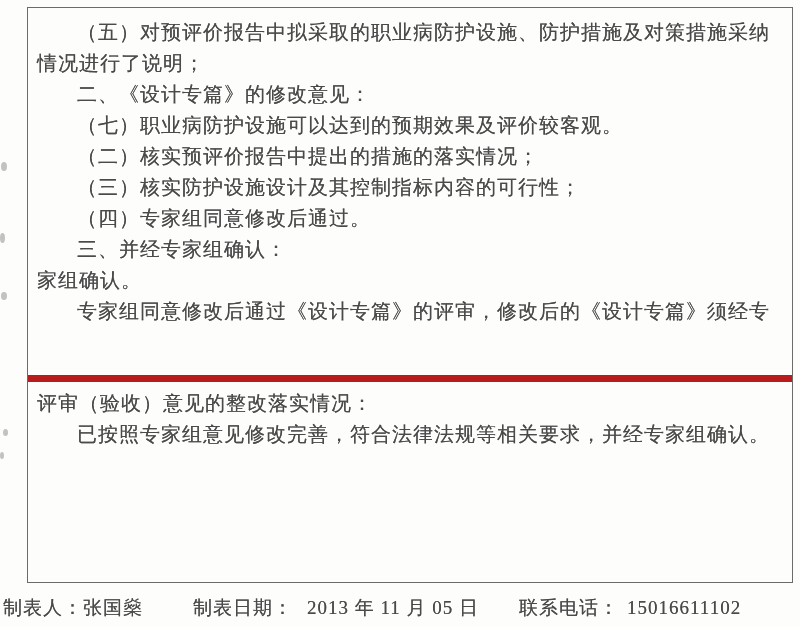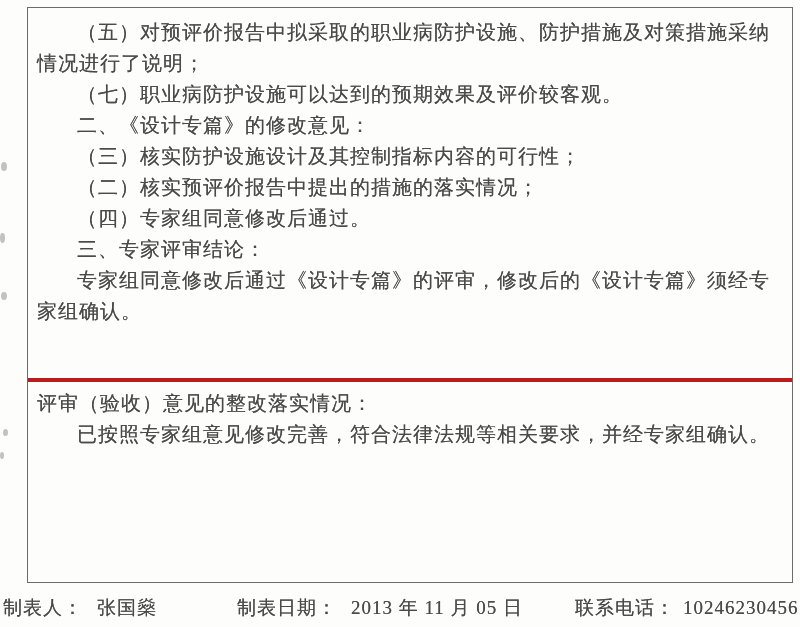--- a/index.html
+++ b/index.html
@@ -26,21 +26,21 @@
     top: 7px;
     width: 766px;
     height: 576px;
     box-sizing: border-box;
     border: 1px solid #6b6b6b;
     background: transparent;
   }
   .section-upper {
     box-sizing: border-box;
     height: 374px;
-    border-bottom: 4px solid #b91c1c;
+    border-bottom: 7px solid #b91c1c;
     padding: 9px 8px 0 9px;
     overflow: hidden;
   }
   .section-lower {
     box-sizing: border-box;
     padding: 6px 8px 0 9px;
   }
   .ln {
     margin: 0;
     font-size: 20px;
@@ -56,24 +56,24 @@
     position: absolute;
     left: 3px;
     top: 594px;
     width: 795px;
     font-size: 19px;
     line-height: 27px;
     letter-spacing: 1px;
     white-space: nowrap;
     text-shadow: 0 0 0.4px #6a6a6a;
   }
-  .form-footer .fname   { margin-left: 14px; }
-  .form-footer .fdatel  { margin-left: 80px; font-family: Liberation Serif, serif; }
+  .form-footer .fname   { }
+  .form-footer .fdatel  { margin-left: 50px; font-family: Liberation Serif, serif; }
   .form-footer .fdatev  { margin-left: 14px; }
-  .form-footer .fphonel { margin-left: 52px; }
+  .form-footer .fphonel { margin-left: 40px; }
   .form-footer .fphonev { margin-left: 8px; }
   .speck {
     position: absolute;
     background: #7a7a7a;
     opacity: 0.45;
     border-radius: 50%;
   }
   .speck.s1 { left: 1px;  top: 162px; width: 6px; height: 9px; }
   .speck.s2 { left: 0px;  top: 233px; width: 5px; height: 10px; }
   .speck.s3 { left: 1px;  top: 292px; width: 6px; height: 8px; }
@@ -83,39 +83,39 @@
 </head>
 <body>
 
 <div class="sheet">
 
   <div class="form-box">
 
     <div class="section-upper">
       <p class="ln ind">（五）对预评价报告中拟采取的职业病防护设施、防护措施及对策措施采纳</p>
       <p class="ln">情况进行了说明；</p>
+      <p class="ln ind">二、《设计专篇》的修改意见：</p>
       <p class="ln ind">（七）职业病防护设施可以达到的预期效果及评价较客观。</p>
-      <p class="ln ind">二、《设计专篇》的修改意见：</p>
+      <p class="ln ind">（二）核实预评价报告中提出的措施的落实情况；</p>
       <p class="ln ind">（三）核实防护设施设计及其控制指标内容的可行性；</p>
-      <p class="ln ind">（二）核实预评价报告中提出的措施的落实情况；</p>
       <p class="ln ind">（四）专家组同意修改后通过。</p>
-      <p class="ln ind">三、专家评审结论：</p>
+      <p class="ln ind">三、并经专家组确认：</p>
+      <p class="ln">家组确认。</p>
       <p class="ln ind">专家组同意修改后通过《设计专篇》的评审，修改后的《设计专篇》须经专</p>
-      <p class="ln">家组确认。</p>
     </div>
 
     <div class="section-lower">
       <p class="ln">评审（验收）意见的整改落实情况：</p>
       <p class="ln ind">已按照专家组意见修改完善，符合法律法规等相关要求，并经专家组确认。</p>
     </div>
 
   </div>
 
   <div class="form-footer">
-    <span>制表人：</span><span class="fname">张国燊</span><span class="fdatel">制表日期：</span><span class="fdatev">2013 年 11 月 05 日</span><span class="fphonel">联系电话：</span><span class="fphonev">10246230456</span>
+    <span>制表人：</span><span class="fname">张国燊</span><span class="fdatel">制表日期：</span><span class="fdatev">2013 年 11 月 05 日</span><span class="fphonel">联系电话：</span><span class="fphonev">15016611102</span>
   </div>
 
   <div class="speck s1"></div>
   <div class="speck s2"></div>
   <div class="speck s3"></div>
   <div class="speck s4"></div>
   <div class="speck s5"></div>
 
 </div>
 

